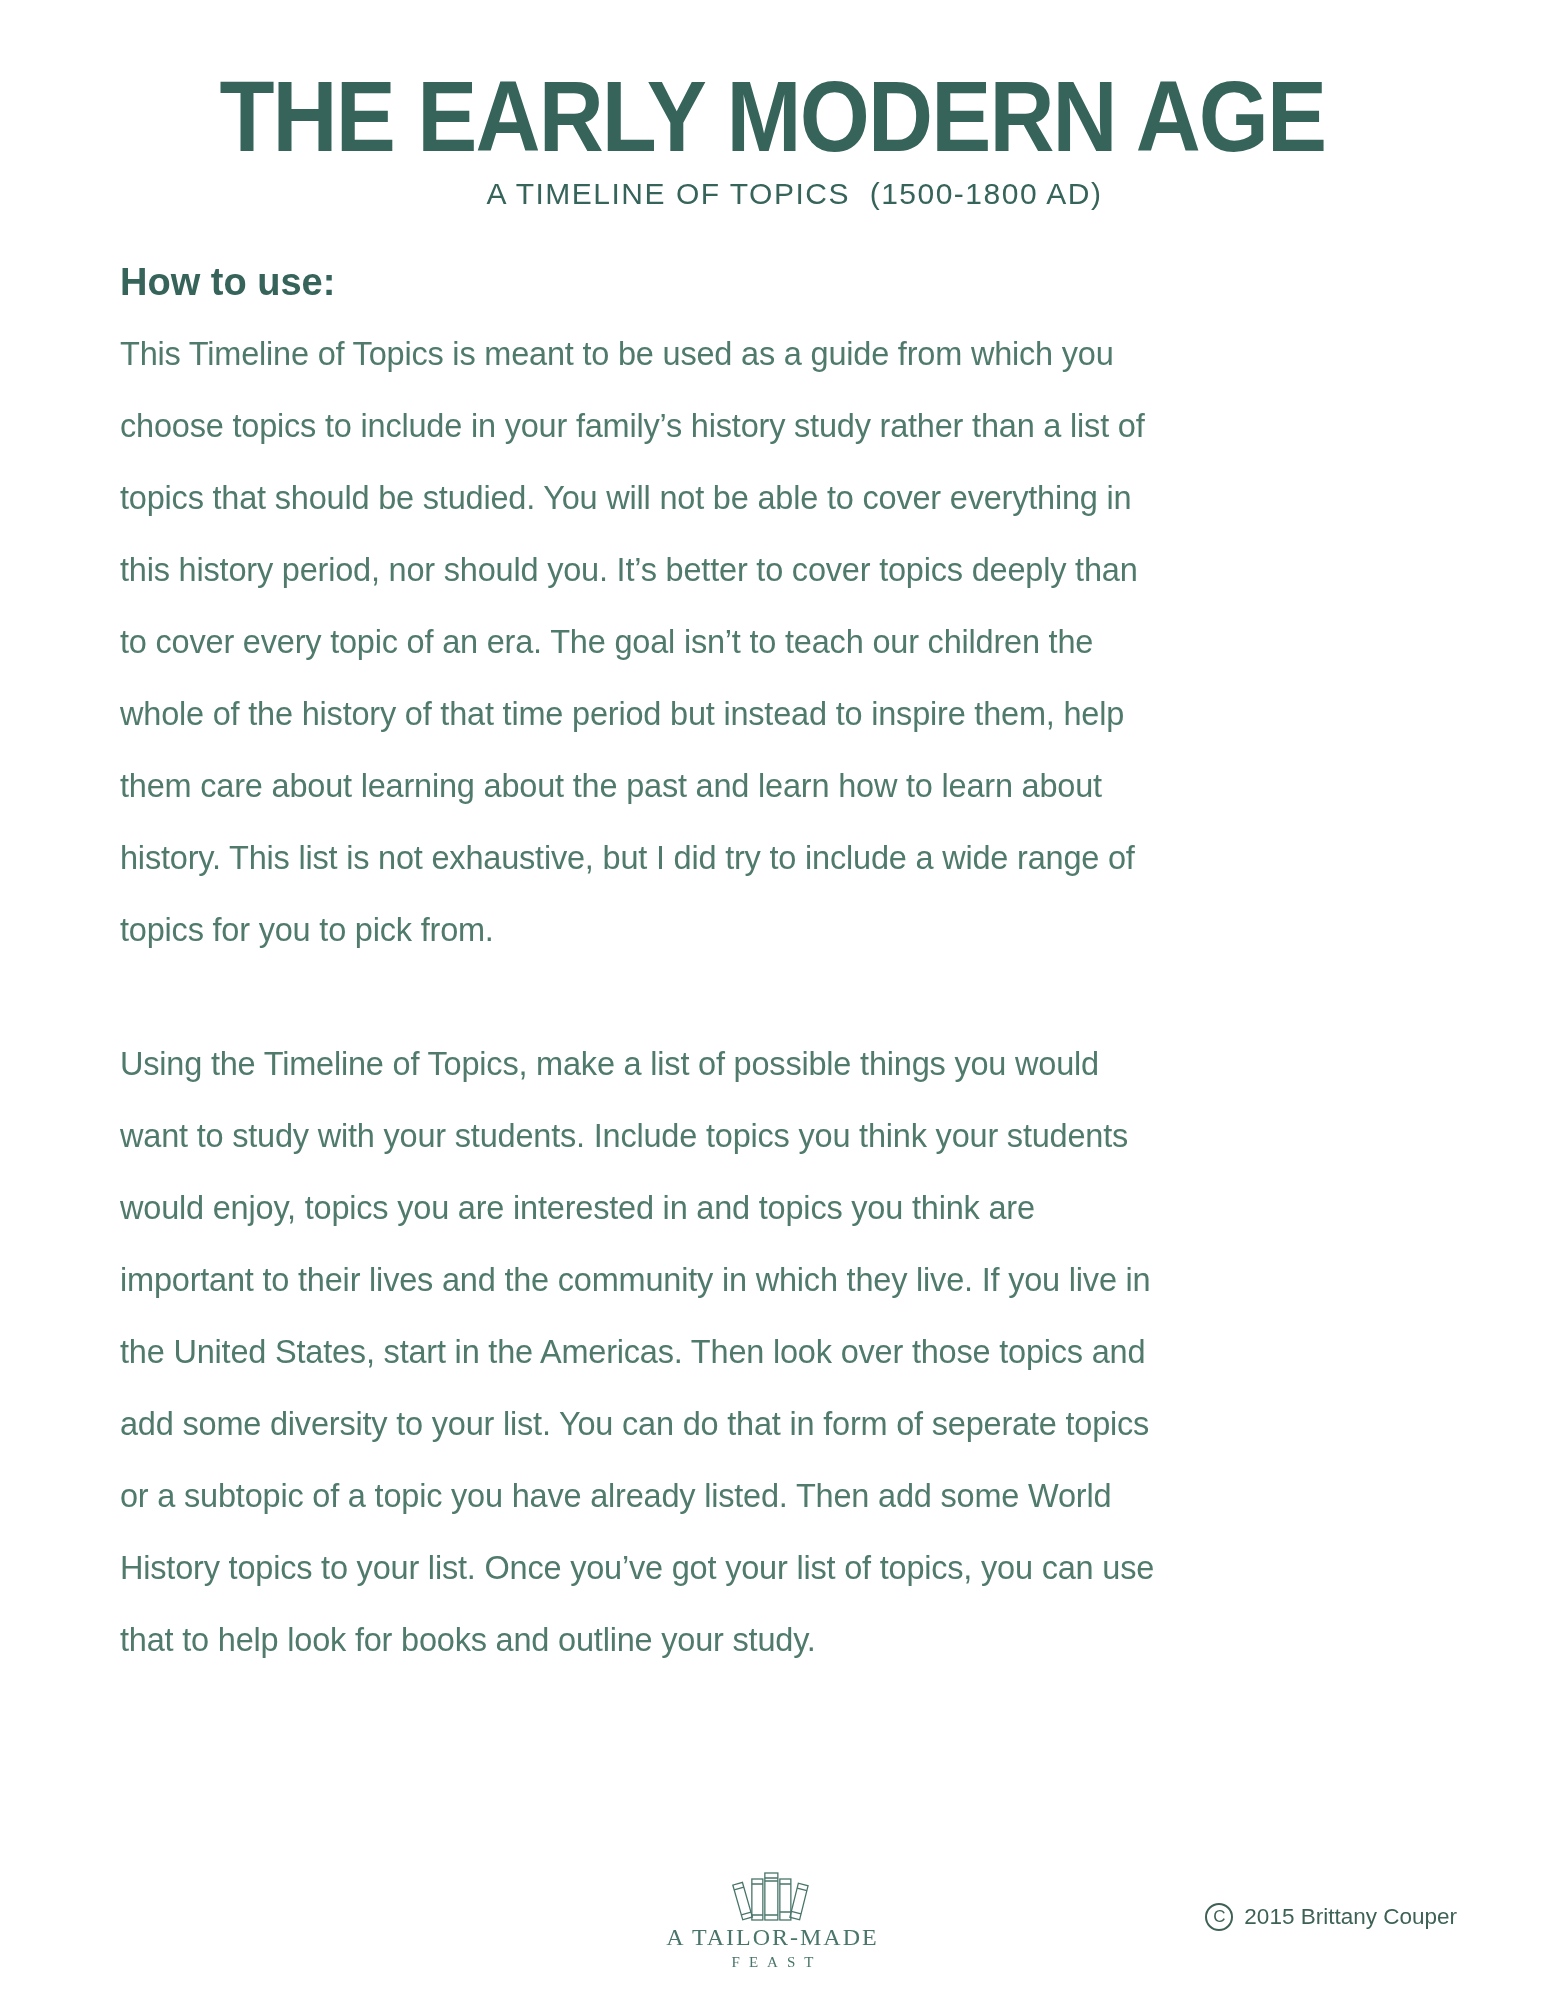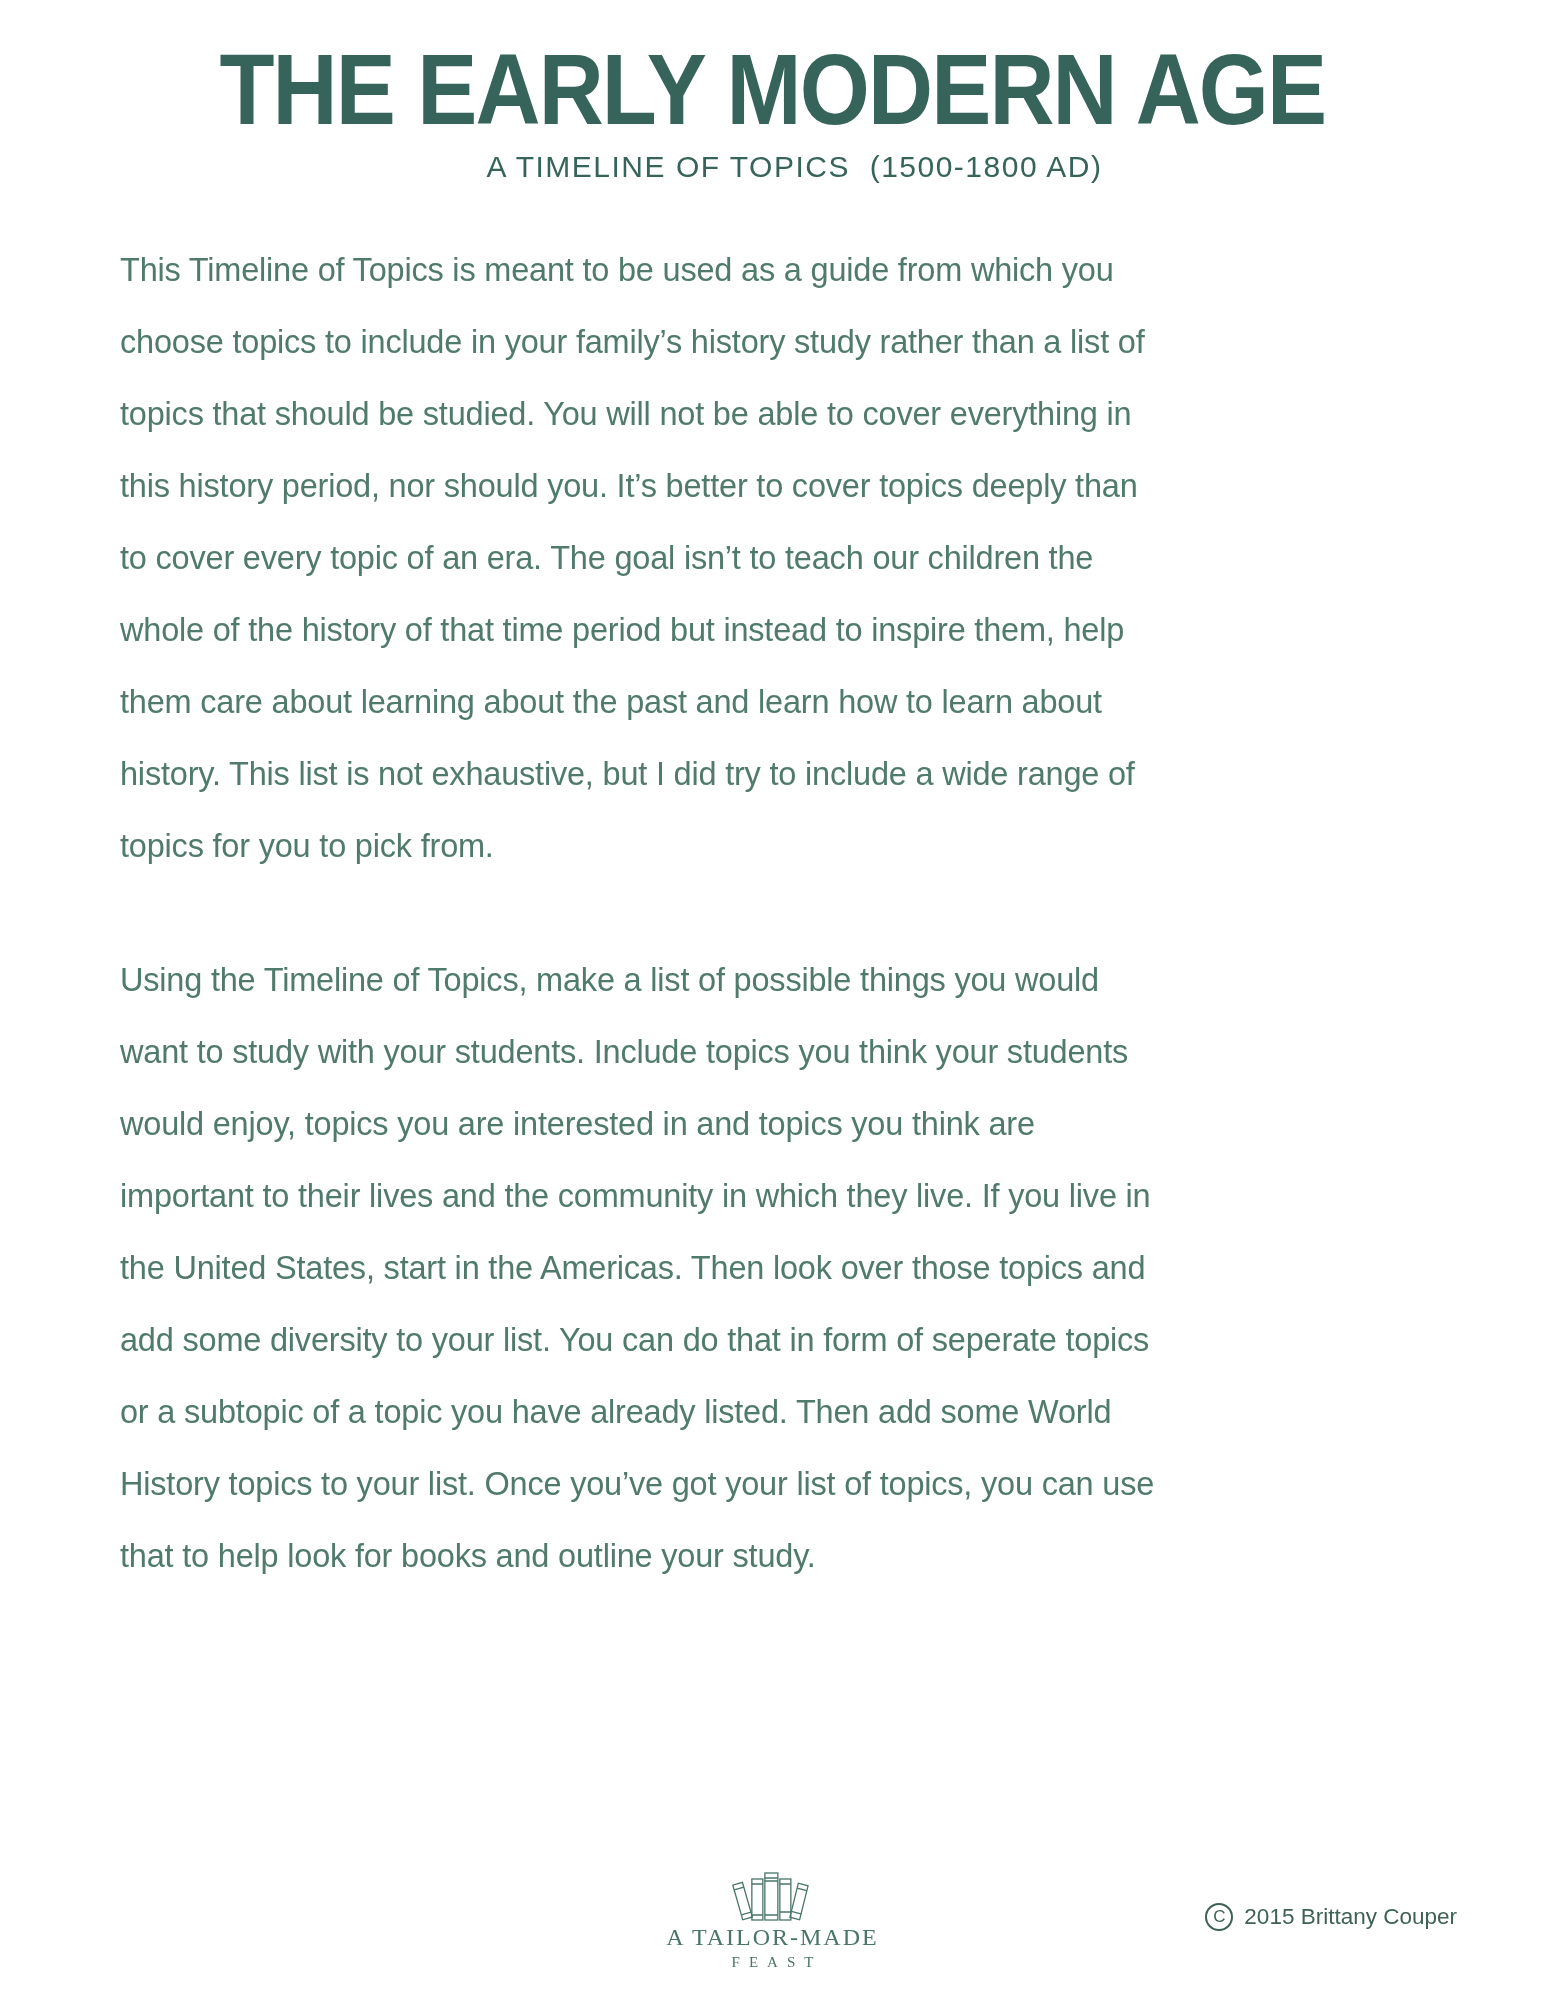--- a/index.html
+++ b/index.html
@@ -11,21 +11,21 @@
   *{margin:0;padding:0;box-sizing:border-box;}
   html,body{background:#e8e8e8;}
   .page{
     position:relative;
     width:1545px;height:2000px;
     background:#ffffff;
     font-family:"Liberation Sans", sans-serif;
     overflow:hidden;
     margin:0 auto;
   }
-  .header{ text-align:center; padding-top:37px; }
+  .header{ text-align:center; padding-top:64px; }
   .title{
     display:inline-block;
     font-size:100px;
     font-weight:700;
     line-height:1.05;
     letter-spacing:-2px;
     color:var(--title-green);
     transform:scaleX(0.9);
     transform-origin:center;
     white-space:nowrap;
@@ -103,20 +103,21 @@
 <body>
 
 <div class="page">
 
   <div class="header">
     <div class="title">THE EARLY MODERN AGE</div>
     <div class="subtitle">A TIMELINE OF TOPICS  (1500-1800 AD)</div>
   </div>
 
   <div class="content">
+    <div class="section-heading">How to use:</div>
     <p class="para">This Timeline of Topics is meant to be used as a guide from which you
 choose topics to include in your family’s history study rather than a list of
 topics that should be studied. You will not be able to cover everything in
 this history period, nor should you. It’s better to cover topics deeply than
 to cover every topic of an era. The goal isn’t to teach our children the
 whole of the history of that time period but instead to inspire them, help
 them care about learning about the past and learn how to learn about
 history. This list is not exhaustive, but I did try to include a wide range of
 topics for you to pick from.</p>
     <p class="para">Using the Timeline of Topics, make a list of possible things you would

